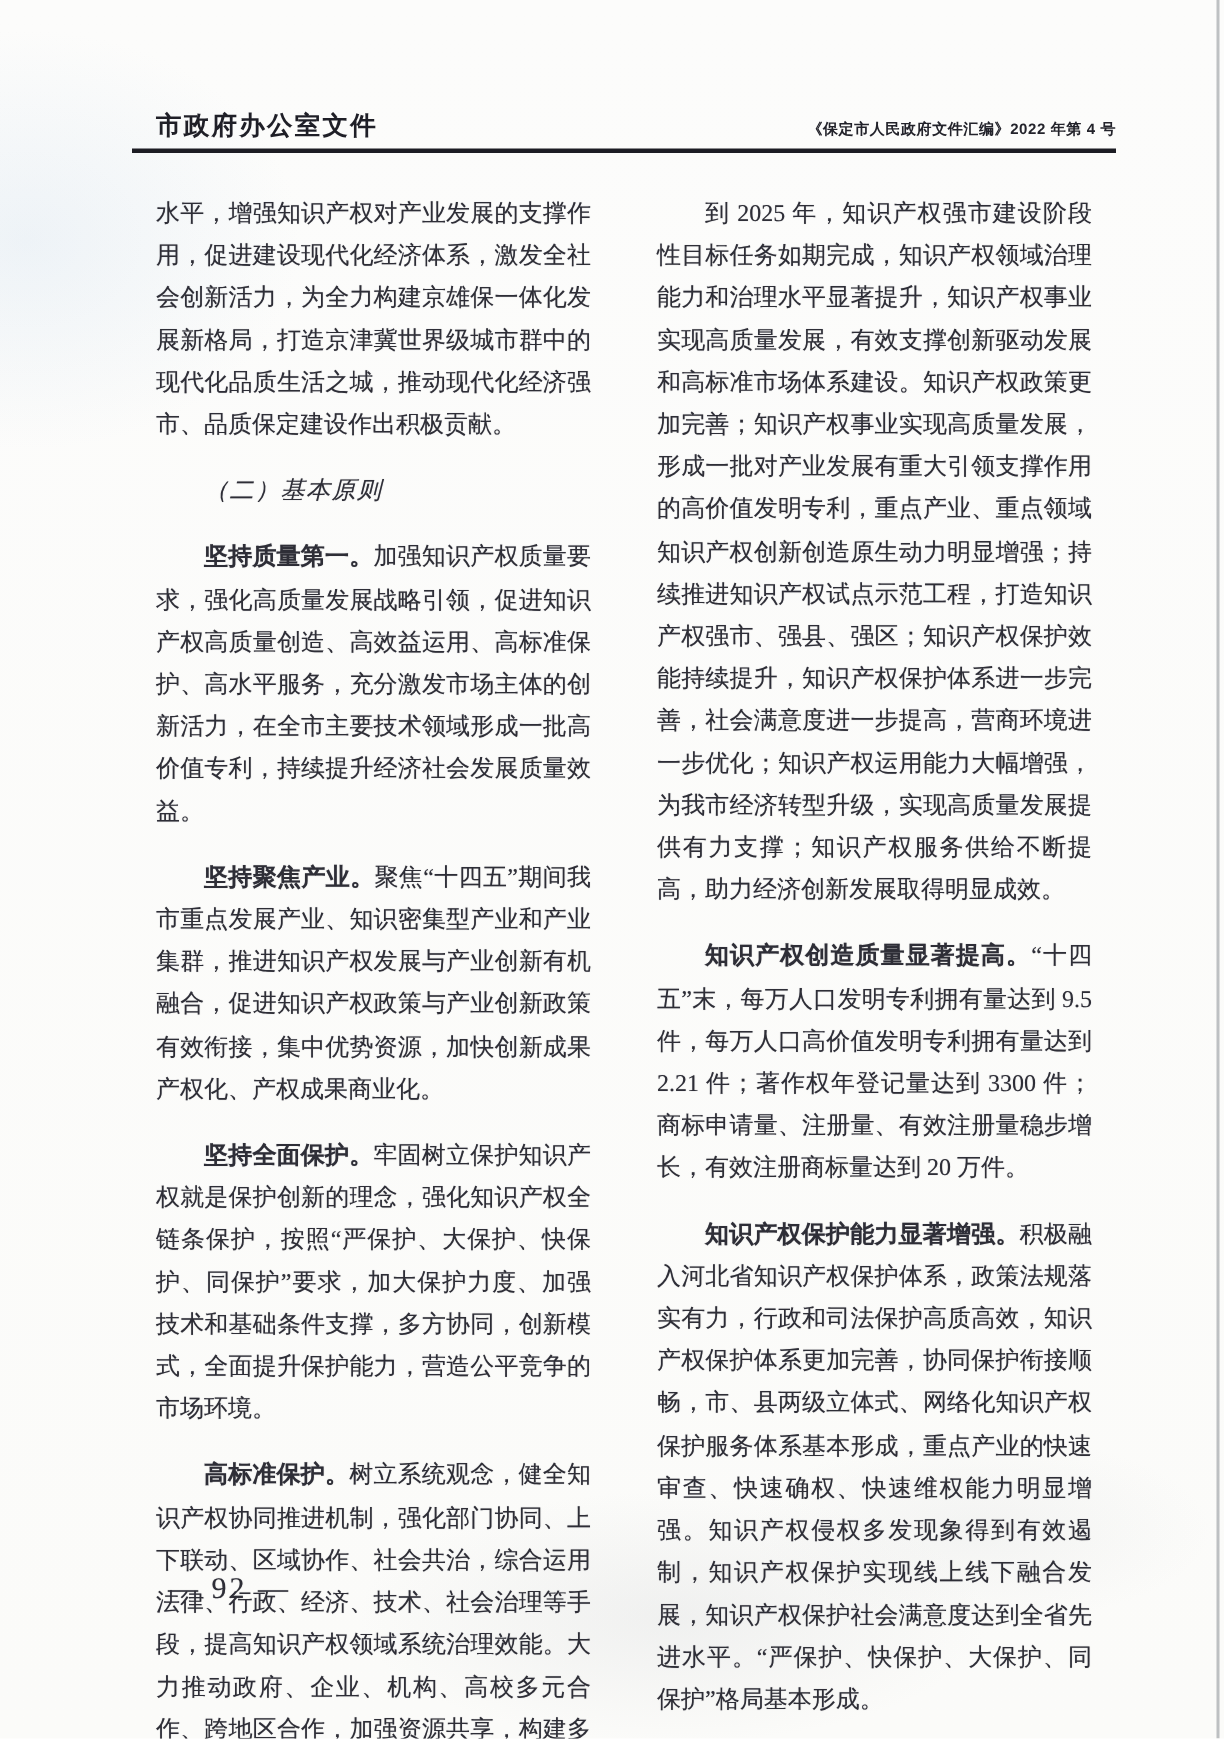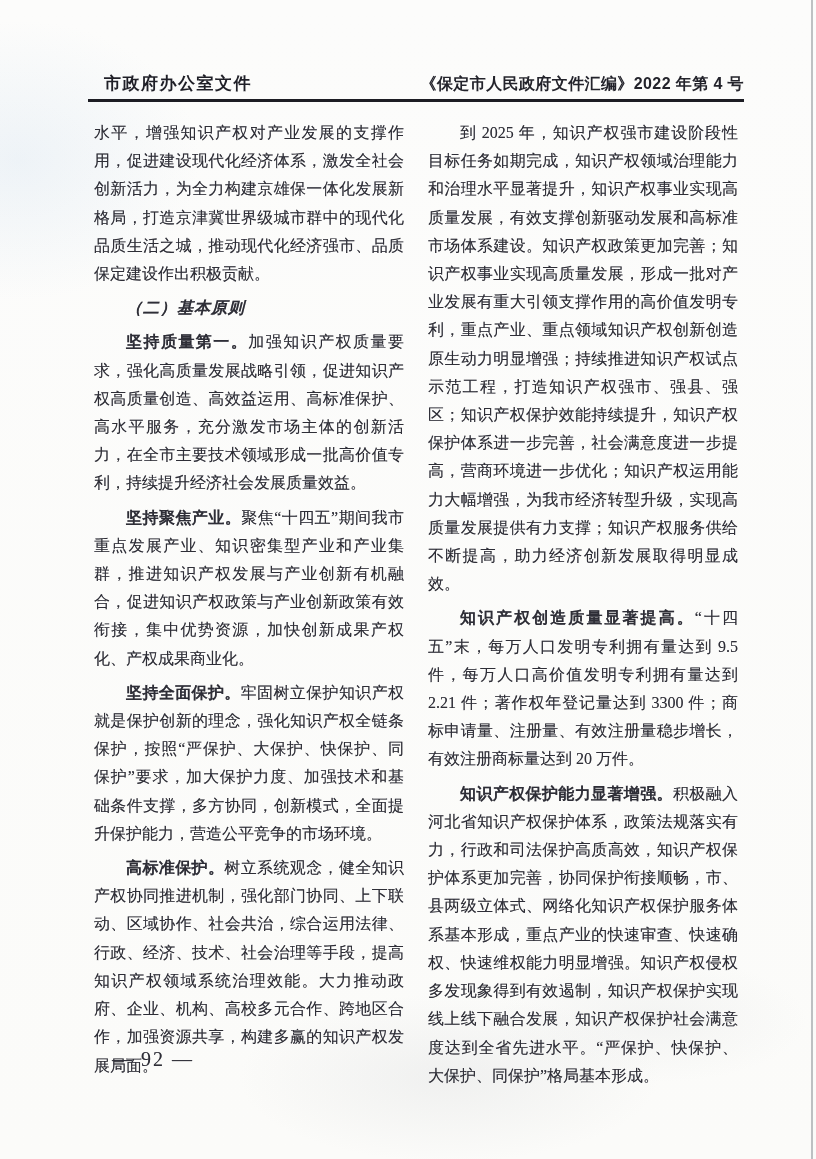--- a/index.html
+++ b/index.html
@@ -22,42 +22,42 @@
     position:absolute; left:104px; top:72px; width:640px;
     display:flex; justify-content:space-between; align-items:baseline;
   }
   .doc-header .left-title {
     font-family:"Liberation Sans", sans-serif;
     font-weight:700; font-size:17px; letter-spacing:1.5px;
     color:#1f1f27;
   }
   .doc-header .right-title {
     font-family:"Liberation Sans", sans-serif;
-    font-weight:600; font-size:16px; letter-spacing:0.4px;
+    font-weight:600; font-size:10px; letter-spacing:0.4px;
     color:#23232b;
   }
   .header-rule {
     position:absolute; left:88px; top:99px; width:656px; height:3px;
     background:#1d1d24;
   }
   .columns {
     position:absolute; left:88px; top:113px; width:656px;
     display:flex; gap:12px;
   }
   .col {
     width:322px;
     font-size:16px; line-height:28.2px;
     text-align:justify;
     color:#2e2e37;
     text-shadow:0 0 0.6px rgba(46,46,55,0.45);
   }
-  .col p { margin:6px; text-indent:2em; }
+  .col p { margin:16px; text-indent:2em; }
   .col p.noindent { text-indent:0; }
   .col p.heading {
-    font-weight:700; font-style:italic;
+    font-weight:400; font-style:italic;
     letter-spacing:1px;
   }
   .col b.lead {
     font-family:Liberation Sans, sans-serif;
     font-weight:700; font-style:normal;
   }
   .footer-pagenum {
     position:absolute; left:112px; top:1048px;
     font-size:20px; letter-spacing:2px; color:#2e2e37;
     text-shadow:0 0 0.6px rgba(46,46,55,0.45);

